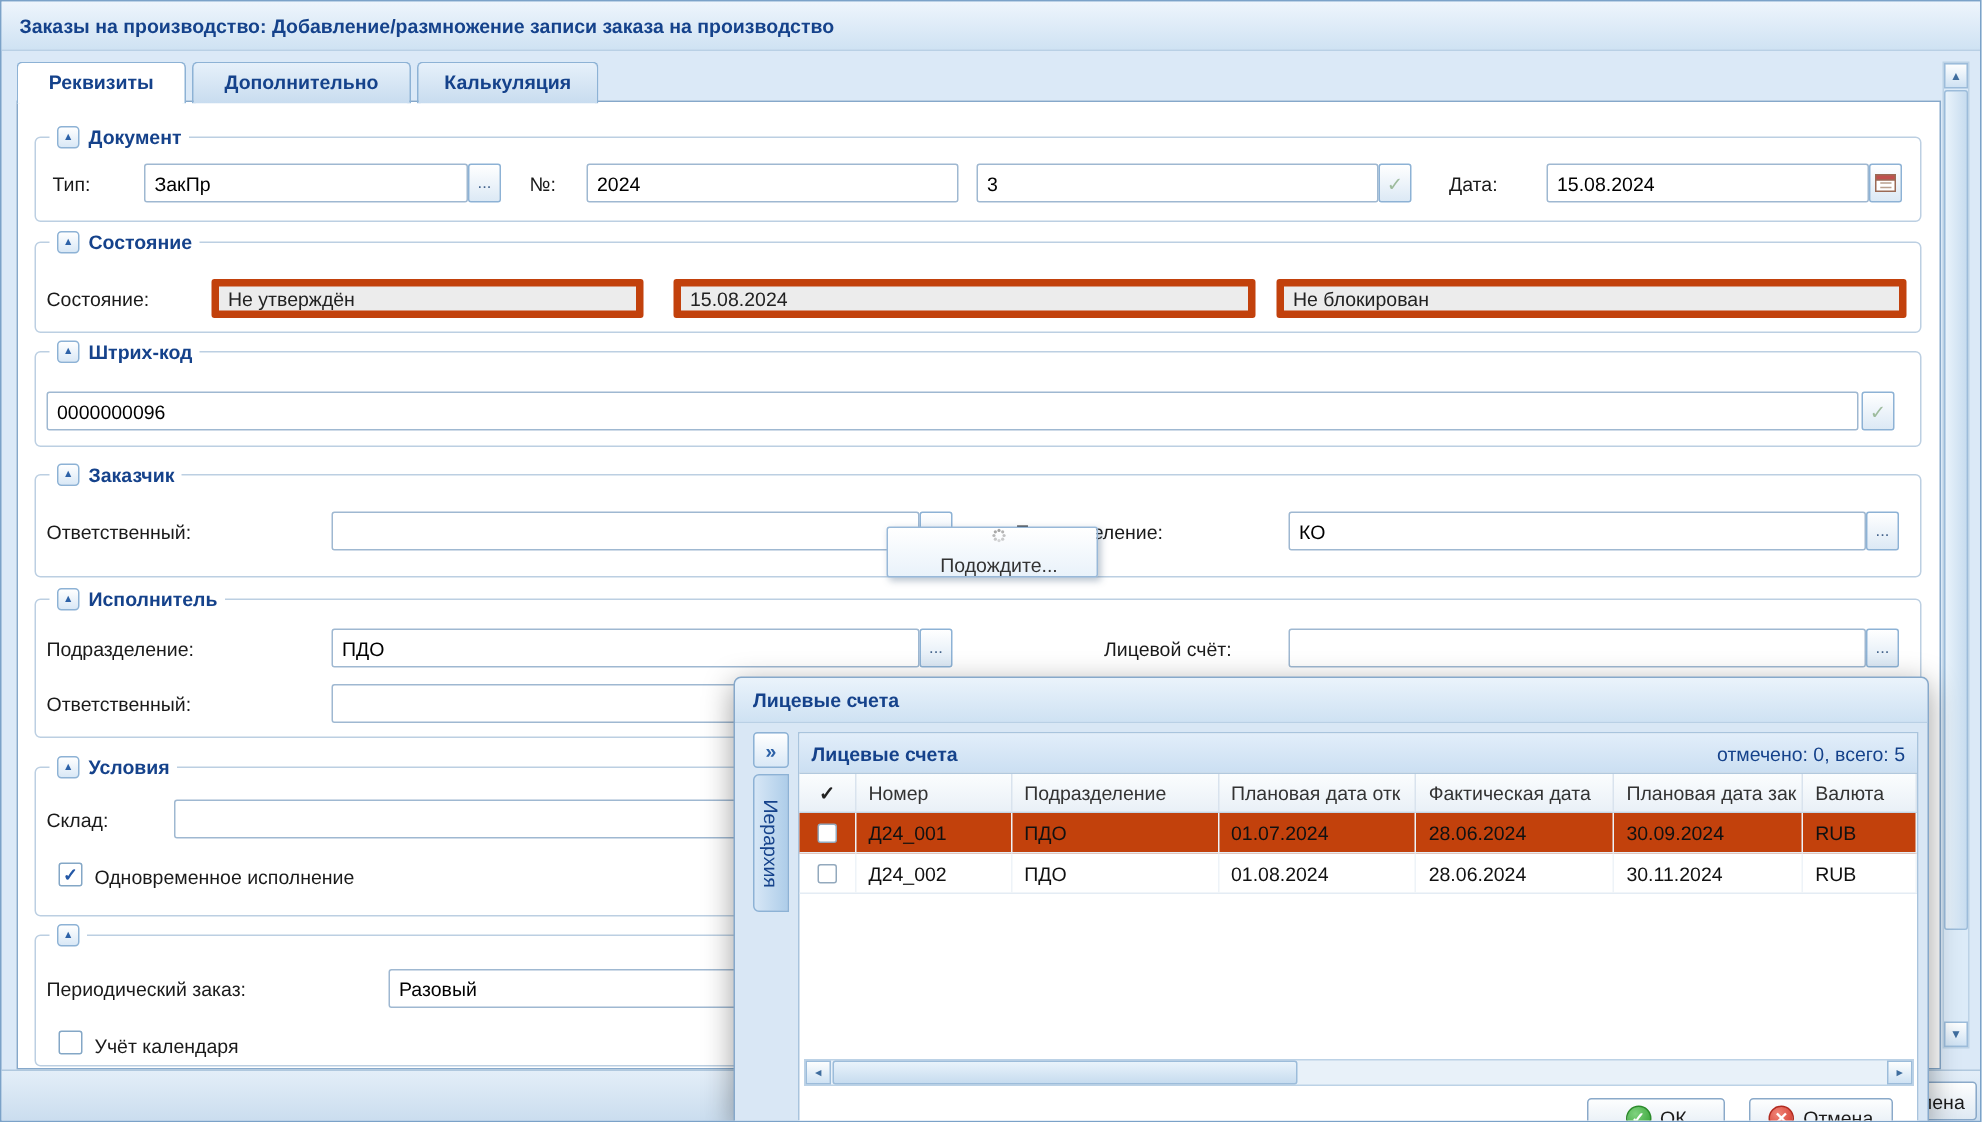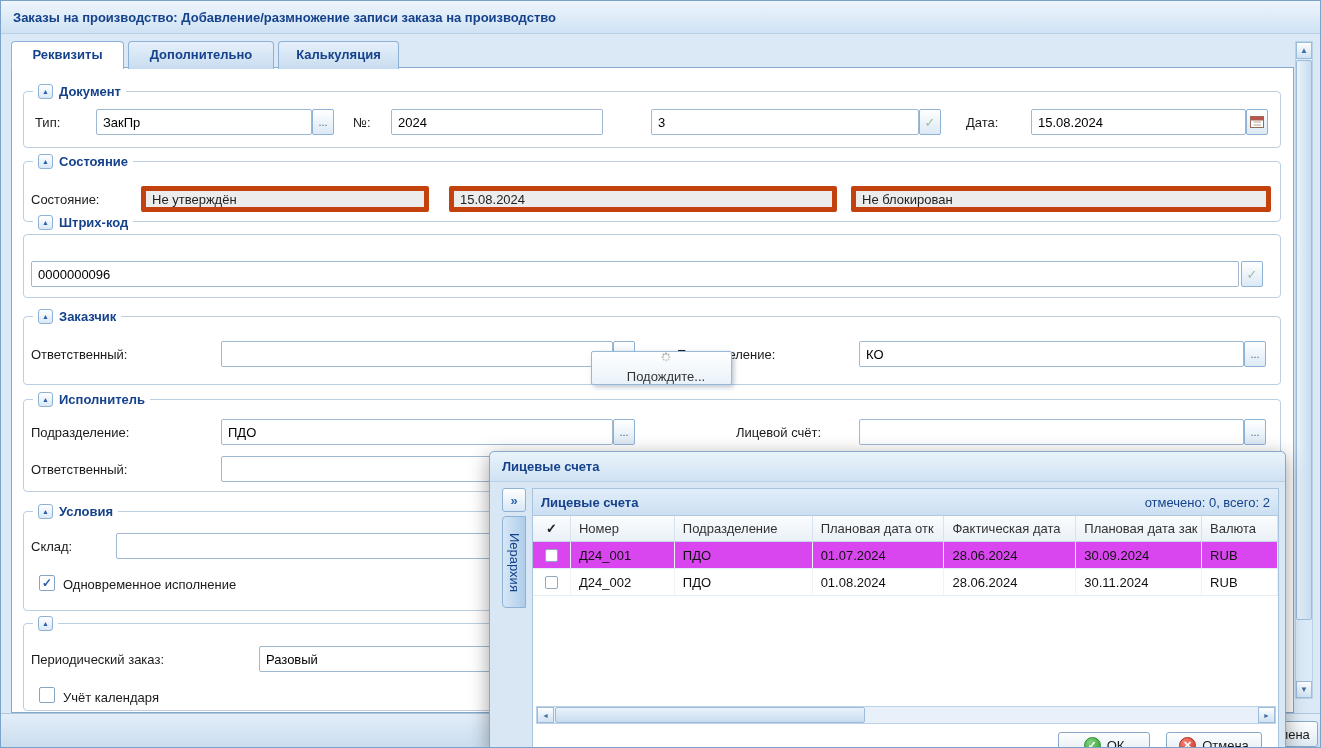--- a/index.html
+++ b/index.html
@@ -148,21 +148,21 @@
     height:100%; display:flex; align-items:center; padding-left:8px;
     border-right:1px solid #d9e3ee; color:#333; overflow:hidden; white-space:nowrap;
   }
   .th { cursor:pointer; }
   .c0 { width:38px; justify-content:center; padding-left:0; color:#222; font-weight:bold; }
   .c1 { width:104px; } .c2 { width:138px; } .c3 { width:132px; }
   .c4 { width:132px; } .c5 { width:126px; } .c6 { width:76px; }
   .trow { position:absolute; left:0; width:100%; height:27px; display:flex;
     border-bottom:1px solid #e4ecf4; cursor:pointer; color:#111; }
   .trow .td { border-right:1px solid #eef3f8; font-weight:normal; color:#111; }
-  .trow.sel { background:#d946ef; }
+  .trow.sel { background:#c2410c; }
   .rowcb { width:13px; height:13px; border:1px solid #93a9bd; background:#fff; border-radius:2px; }
 
   .hscroll {
     position:absolute; left:3px; top:217px; width:740px; height:18px;
     background:#e8f1f9; border:1px solid #bcd2e6;
   }
   .hscroll .arrow {
     position:absolute; top:0; width:17px; height:16px;
     background:linear-gradient(#fdfefe,#cfe2f3); border:1px solid #9cbcda;
     color:#3f6d9e; font-size:7px; display:flex; align-items:center; justify-content:center; cursor:pointer;
@@ -194,21 +194,21 @@
 
 <div class="group" style="left:22px; top:90px; width:1258px; height:57px;"></div>
 <div class="group-title" style="left:32px; top:81px;">
   <span class="collapse">▲</span>
   <span>Документ</span>
 </div>
 <div class="lbl" style="left:34px; top:114px;">Тип:</div>
 <input class="inp" style="left: 95px; top: 108px; width: 216px;" value="ЗакПр">
 <div class="mini-btn" style="left:311px; top:108px;">...</div>
 <div class="lbl" style="left:352px; top:114px;">№:</div>
-<input class="inp" style="left: 390px; top: 108px; width: 212px;" value="2024">
+<input class="inp" style="left: 390px; top: 108px; width: 248px;" value="2024">
 <input class="inp" style="left: 650px; top: 108px; width: 268px;" value="3">
 <div class="mini-btn checkglyph" style="left:918px; top:108px;">✓</div>
 <div class="lbl" style="left:965px; top:114px;">Дата:</div>
 <input class="inp" style="left: 1030px; top: 108px; width: 215px;" value="15.08.2024">
 <div class="mini-btn" style="left:1245px; top:108px;">
   <svg width="14" height="14" viewBox="0 0 14 14">
     <rect x="0.5" y="1.5" width="13" height="11" fill="#ffffff" stroke="#9b6a55"></rect>
     <rect x="0.5" y="1.5" width="13" height="3.5" fill="#c0504d" stroke="#9b6a55"></rect>
     <line x1="3.5" y1="7" x2="11" y2="7" stroke="#b9a08f" stroke-width="1"></line>
     <line x1="3.5" y1="10" x2="11" y2="10" stroke="#b9a08f" stroke-width="1"></line>
@@ -219,21 +219,21 @@
 <div class="group-title" style="left:32px; top:151px;">
   <span class="collapse">▲</span>
   <span>Состояние</span>
 </div>
 <div class="lbl" style="left:30px; top:191px;">Состояние:</div>
 <div class="ro" style="left:140px; top:185px; width:288px;">Не утверждён</div>
 <div class="ro" style="left:448px; top:185px; width:388px;">15.08.2024</div>
 <div class="ro" style="left:850px; top:185px; width:420px;">Не блокирован</div>
 
 <div class="group" style="left:22px; top:233px; width:1258px; height:64px;"></div>
-<div class="group-title" style="left:32px; top:212px;">
+<div class="group-title" style="left:32px; top:224px;">
   <span class="collapse">▲</span>
   <span>Штрих-код</span>
 </div>
 <input class="inp" style="left: 30px; top: 260px; width: 1208px;" value="0000000096">
 <div class="mini-btn checkglyph" style="left:1240px; top:260px;">✓</div>
 
 <div class="group" style="left:22px; top:315px; width:1258px; height:69px;"></div>
 <div class="group-title" style="left:32px; top:306px;">
   <span class="collapse">▲</span>
   <span>Заказчик</span>
@@ -315,21 +315,21 @@
   </div>
 
   <div class="expand-btn">»</div>
   <div class="vtab">
     <span>Иерархия</span>
   </div>
 
   <div class="dlg-inner">
     <div class="dlg-inner-header">
       <span class="t">Лицевые счета</span>
-      <span class="c">отмечено: 0, всего: 2</span>
+      <span class="c">отмечено: 0, всего: 5</span>
     </div>
 
     <div class="thead">
       <div class="th c0">✓</div>
       <div class="th c1">Номер</div>
       <div class="th c2">Подразделение</div>
       <div class="th c3">Плановая дата отк</div>
       <div class="th c4">Фактическая дата</div>
       <div class="th c5">Плановая дата зак</div>
       <div class="th c6">Валюта</div>

